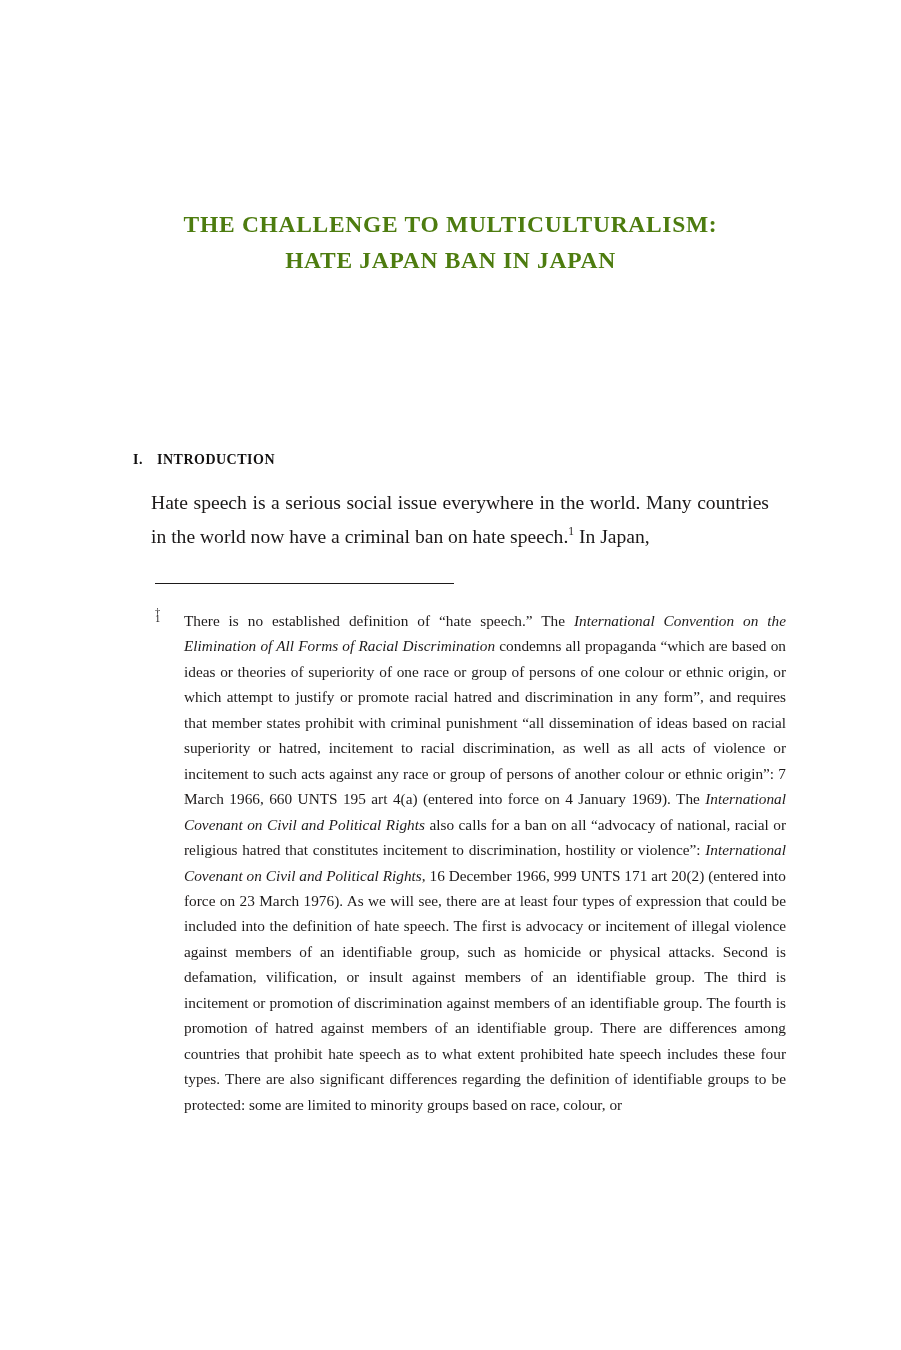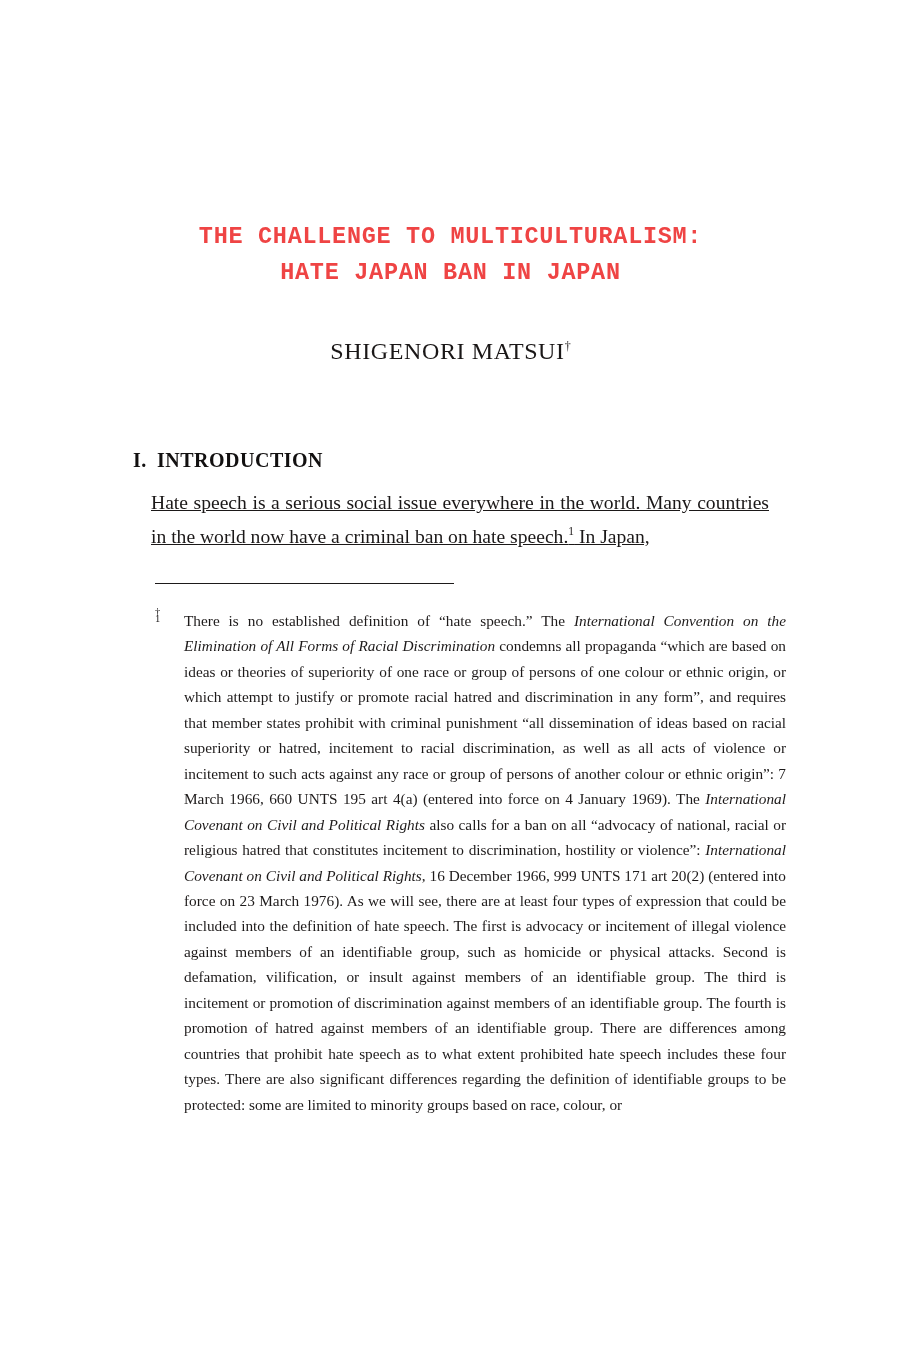--- a/index.html
+++ b/index.html
@@ -32,23 +32,22 @@
     left: 132px;
     top: 206px;
     width: 637px;
     text-align: center;
   }
   .article-title {
     font-size: 23.5px;
     line-height: 36px;
     letter-spacing: 0.7px;
     font-weight: 600;
-    color: #ef4444;
-    margin: 13px;
-    font-family: Liberation Mono, monospace;
+    color: #4d7c0f;
+    margin: 0;
   }
   .article-title .t-line {
     display: block;
     white-space: nowrap;
   }
   .author {
     margin: 0;
     padding-top: 32px;
     font-size: 24px;
     line-height: 30px;
@@ -61,21 +60,21 @@
     vertical-align: super;
     line-height: 0;
     letter-spacing: 0;
   }
 
   
   .section-heading {
     position: absolute;
     left: 133px;
     top: 447px;
-    font-size: 20px;
+    font-size: 14px;
     line-height: 26px;
     letter-spacing: 0.5px;
     font-weight: 600;
     color: #121010;
     white-space: nowrap;
   }
   .section-heading .numeral {
     display: inline-block;
     min-width: 24px;
   }
@@ -86,21 +85,21 @@
     top: 486px;
     width: 618px;
     font-size: 19.6px;
     line-height: 33.5px;
     text-align: justify;
     text-justify: inter-word;
     text-indent: 0;
     color: #1b1818;
     hyphens: none;
   }
-  .body-text p { margin: 0; text-decoration: underline; }
+  .body-text p { margin: 0; }
   .body-text sup {
     font-size: 11.5px;
     vertical-align: super;
     line-height: 0;
   }
 
   
   .fn-rule {
     position: absolute;
     left: 155px;
@@ -144,21 +143,20 @@
 </head>
 <body>
 
 <div class="page">
 
   <div class="title-block">
     <h1 class="article-title">
       <span class="t-line">THE CHALLENGE TO MULTICULTURALISM:</span>
       <span class="t-line">HATE JAPAN BAN IN JAPAN</span>
     </h1>
-    <p class="author"><span>SHIGENORI MATSUI</span><span class="dagger">†</span></p>
   </div>
 
   <div class="section-heading">
     <span class="numeral">I.</span><span>INTRODUCTION</span>
   </div>
 
   <div class="body-text">
     <p><span>Hate speech is a serious social issue everywhere in the world. Many countries in the world now have a criminal ban on hate speech.</span><sup>1</sup><span> In Japan,</span></p>
   </div>
 

